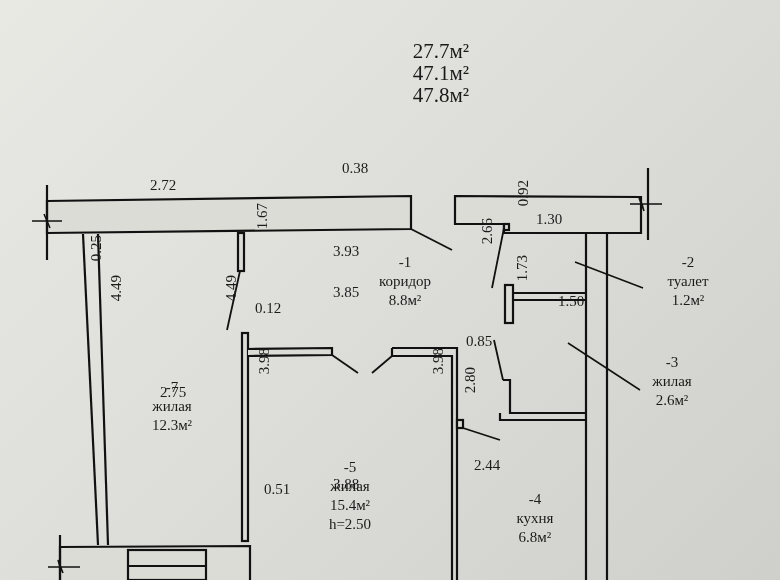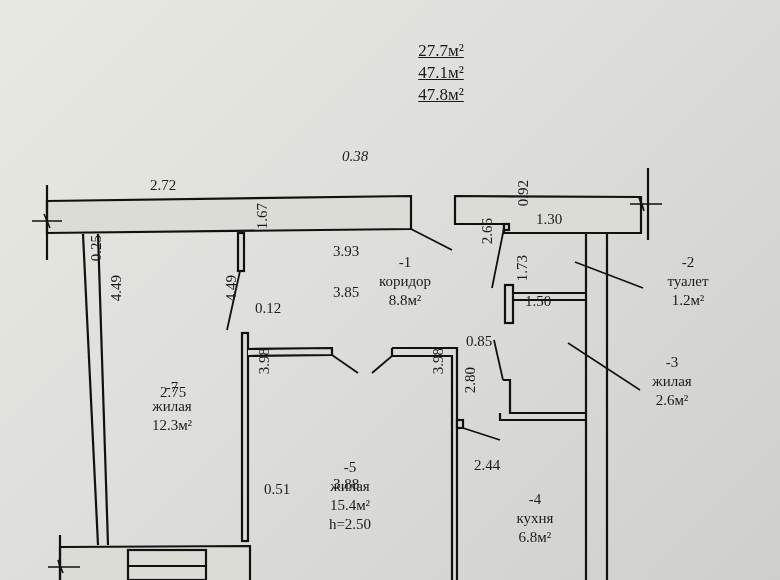--- a/index.html
+++ b/index.html
@@ -3,21 +3,21 @@
 <meta charset="utf-8">
 <style>
   html, body { margin:0; padding:0; }
   body { width:780px; height:580px; overflow:hidden; position:relative;
     background: linear-gradient(135deg, #e9e9e4 0%, #dedfda 45%, #cfd0cb 100%);
     font-family: "Liberation Serif", serif; color:#1a1a1a; }
   svg { position:absolute; left:0; top:0; }
   .lbl { position:absolute; font-size:15px; line-height:16px; white-space:nowrap; color:#1b1b1b; }
   .c { text-align:center; transform:translateX(-50%); }
   .rot { transform-origin:center center; transform: translate(-50%,-50%) rotate(-90deg); }
-  .totals { position:absolute; left:441px; top:40px; transform:translateX(-50%); font-size:17px; line-height:22px; text-align:center;text-decoration:underline; }
+  .totals { position:absolute; left:441px; top:40px; transform:translateX(-50%); font-size:21px; line-height:22px; text-align:center; }
 </style>
 </head>
 <body>
 
 <svg width="780" height="580" viewBox="0 0 780 580" data-name="floor-plan-drawing">
   <g fill="none" stroke="#111" stroke-width="2.2">
 
     <polygon points="47,201 411,196 411,229 47,233" fill="#dcdcd7"></polygon>
 
     <polygon points="455,196 641,197 641,233 504,233 504,224 455,224" fill="#dcdcd7"></polygon>
@@ -117,30 +117,30 @@
   <div data-name="room-area">15.4м²</div>
   <div data-name="ceiling-height">h=2.50</div>
 </div>
 
 <div class="lbl c" style="left:172px;top:378px;line-height:19px;" data-name="room-living-7-label">
   <div data-name="room-number">-7</div>
   <div data-name="room-name">жилая</div>
   <div data-name="room-area">12.3м²</div>
 </div>
 
-<div class="lbl" style="left:342px;top:148px;font-style:italic;" data-name="dim-top-wall">0.38</div>
+<div class="lbl" style="left:342px;top:160px;" data-name="dim-top-wall">0.38</div>
 <div class="lbl" style="left:150px;top:177px;" data-name="dim-room7-top">2.72</div>
 <div class="lbl" style="left:160px;top:384px;" data-name="dim-room7-bottom">2.75</div>
 <div class="lbl" style="left:255px;top:300px;" data-name="dim-partition-thickness">0.12</div>
 <div class="lbl" style="left:333px;top:243px;" data-name="dim-room5-top-outer">3.93</div>
 <div class="lbl" style="left:333px;top:284px;text-align:center;" data-name="dim-room5-top-inner">3.85</div>
 <div class="lbl" style="left:333px;top:476px;" data-name="dim-room5-bottom">3.88</div>
 <div class="lbl" style="left:252px;top:481px;margin-left:12px;" data-name="dim-outer-wall-bottom">0.51</div>
 <div class="lbl" style="left:536px;top:203px;margin-top:8px;" data-name="dim-toilet-width">1.30</div>
-<div class="lbl" style="left:525px;top:293px;" data-name="dim-bath-width">1.50</div>
+<div class="lbl" style="left:558px;top:293px;" data-name="dim-bath-width">1.50</div>
 <div class="lbl" style="left:466px;top:293px;margin-top:40px;" data-name="dim-kitchen-door">0.85</div>
 <div class="lbl" style="left:474px;top:457px;" data-name="dim-kitchen-bottom">2.44</div>
 
 <div class="lbl rot" style="left:262px;top:216px;" data-name="dim-partition-1">1.67</div>
 <div class="lbl rot" style="left:96px;top:248px;" data-name="dim-left-wall">0.25</div>
 <div class="lbl rot" style="left:116px;top:288px;" data-name="dim-room7-left">4.49</div>
 <div class="lbl rot" style="left:231px;top:288px;" data-name="dim-room7-right">4.49</div>
 <div class="lbl rot" style="left:264px;top:361px;" data-name="dim-room5-left">3.98</div>
 <div class="lbl rot" style="left:438px;top:361px;" data-name="dim-room5-right">3.98</div>
 <div class="lbl rot" style="left:470px;top:380px;" data-name="dim-kitchen-left">2.80</div>

